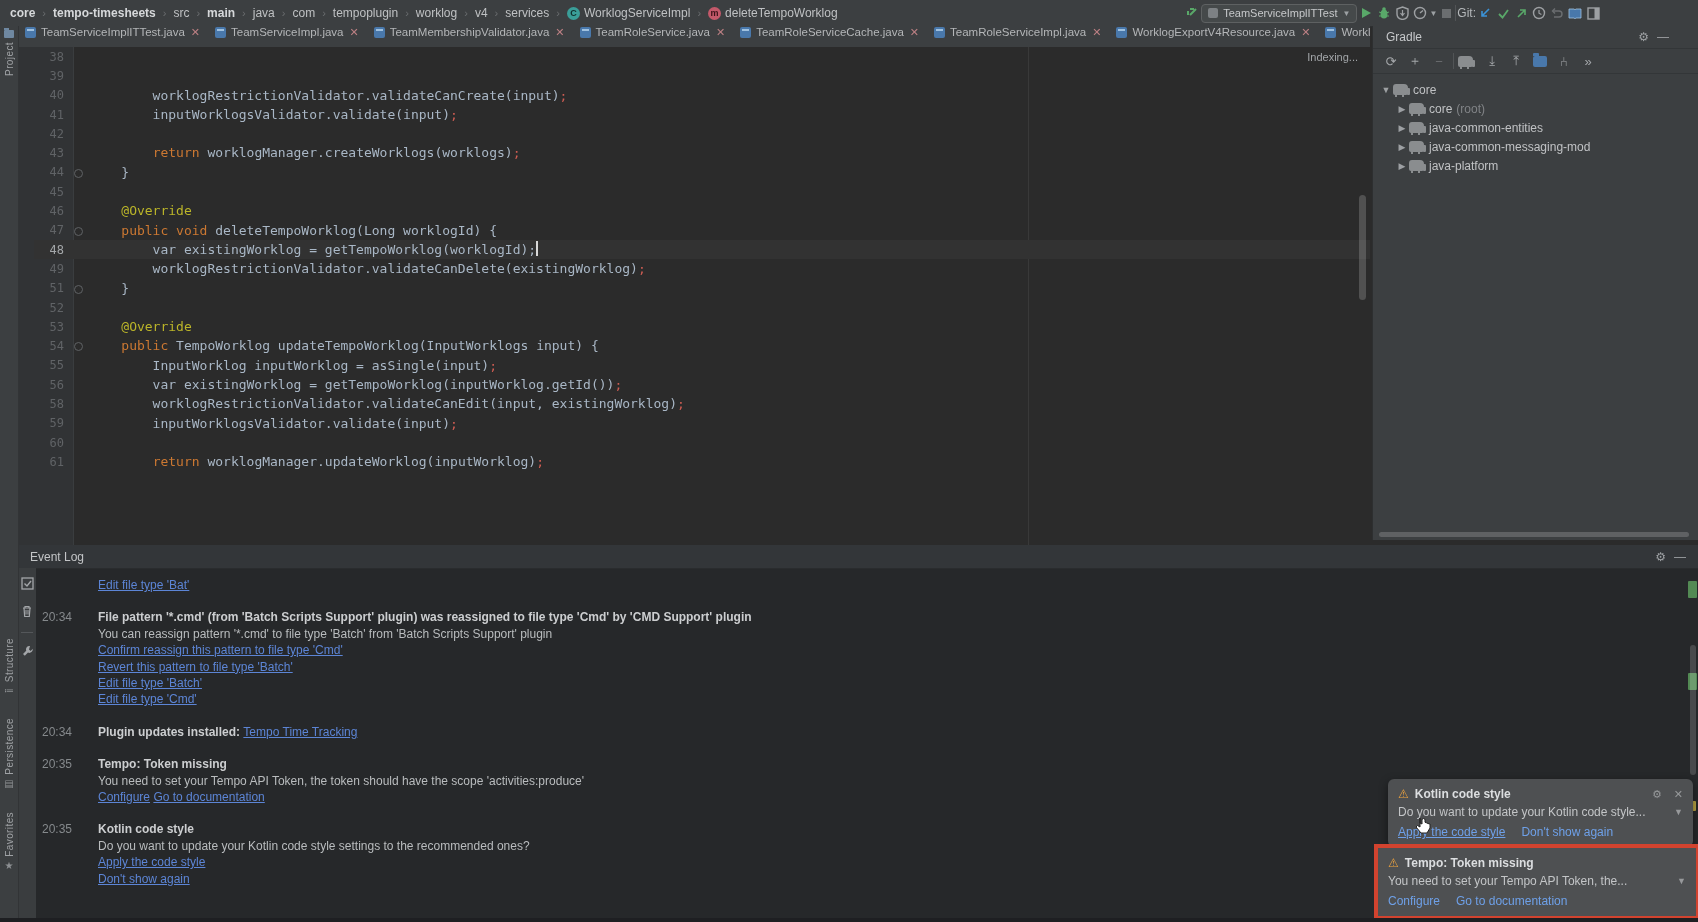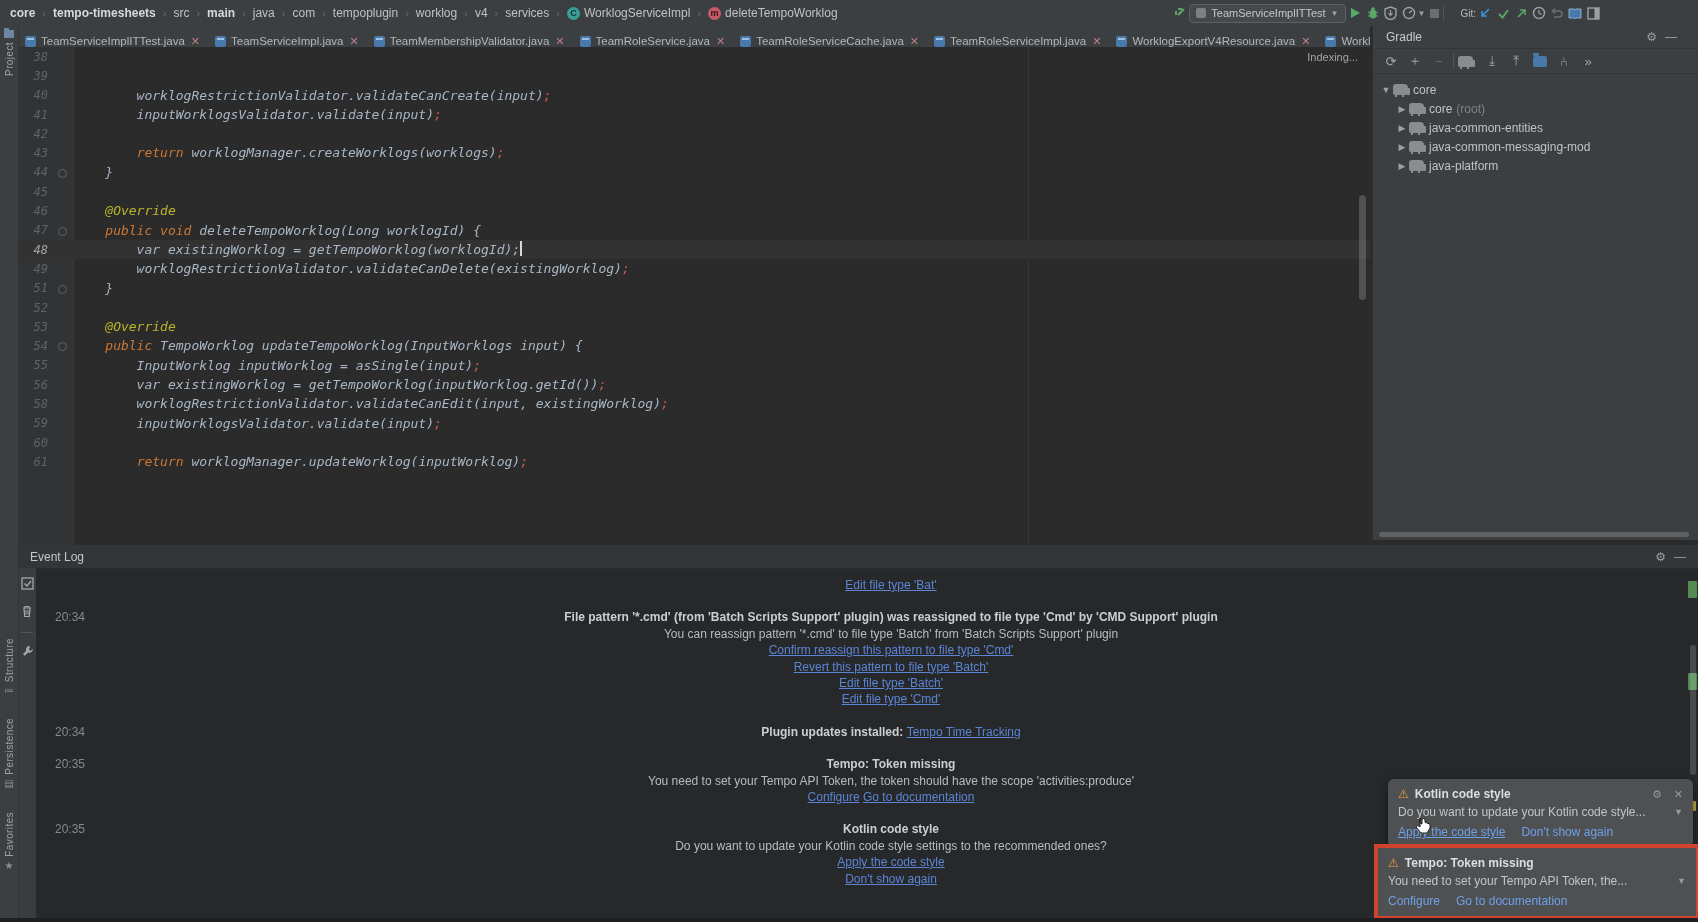--- a/index.html
+++ b/index.html
@@ -17,49 +17,49 @@
             align-items:center;justify-content:center;font-size:9px;font-weight:bold;color:#0f2a2a;}
   .crumb-ic.cls{background:#3a9e98;color:#10302e;}
   .crumb-ic.mth{background:#c4596a;color:#3a1218;}
   #top-actions{margin-left:auto;display:flex;align-items:center;padding-right:96px;height:26px;}
   .tb-ic{width:18px;height:18px;display:flex;align-items:center;justify-content:center;}
   .tb-ic svg{display:block;}
   #run-config{display:flex;align-items:center;gap:5px;background:#45494a;border:1px solid #5e6162;
               border-radius:4px;height:17px;padding:0 6px;font-size:11px;color:#c6c8ca;}
   #run-config .cfg-ic{width:10px;height:10px;background:#7d8184;border-radius:2px;}
   .dd-arrow{color:#9da1a4;font-size:8px;}
-  .git-label{font-size:10px;color:#b6b9bb;margin-left:16px;}
+  .git-label{font-size:12px;color:#b6b9bb;margin-left:1px;}
   .tb-div{width:1px;height:16px;background:#515456;}
   
   #tab-bar{position:absolute;left:18px;top:26px;width:1352px;height:21px;background:#3c3f41;
-           display:flex;align-items:flex-end;border-bottom:2px solid #bef264;overflow:hidden;}
+           display:flex;align-items:flex-start;border-bottom:2px solid #bef264;overflow:hidden;}
   .tab{display:flex;align-items:center;gap:5px;padding:0 8px 0 7px;font-size:11.5px;color:#b4b6b8;
        position:relative;white-space:nowrap;}
   .tab .file-ic{width:11px;height:11px;border-radius:2px;background:#4978ab;position:relative;flex:none;}
   .tab .file-ic:after{content:"";position:absolute;left:2px;top:2px;right:2px;height:2px;background:#9fc1e0;}
   .tab .tab-x{color:#bd8084;font-size:11px;line-height:1;margin-left:1px;}
   
   #editor{position:absolute;left:18px;top:47px;width:1352px;height:498px;background:#2b2b2b;overflow:hidden;}
   #gutter-bg{position:absolute;left:0;top:0;width:55px;height:100%;background:#313335;border-right:1px solid #3a3d3f;}
   #margin-guide{position:absolute;left:1010px;top:0;width:1px;height:100%;background:rgba(255,255,255,0.07);}
-  #code-lines{position:absolute;left:0;top:0;right:0;font-style:italic;}
+  #code-lines{position:absolute;left:16px;top:0;right:0;}
   .cl{position:relative;height:19.3px;display:flex;align-items:center;}
   .cl.cur{background:#323232;}
   .ln{width:30px;text-align:right;font-family:"DejaVu Sans Mono",monospace;font-size:12px;color:#606366;flex:none;}
   .cl.cur .ln{color:#a4a7a9;}
   .fold-dot{position:absolute;left:40px;top:6px;width:7px;height:7px;border:1px solid #5f6265;border-radius:50%;}
   .ct{margin:0 0 0 26px;font-family:"DejaVu Sans Mono",monospace;font-size:13px;line-height:19.3px;
       white-space:pre;color:#a9b7c6;}
   .ct .k{color:#cc7832;} .ct .a{color:#bbb529;margin-top:8px;} .ct .s{color:#cf5d53;}
   .caret{display:inline-block;width:1.5px;height:15px;background:#d8d8d8;vertical-align:-2px;}
   #indexing{position:absolute;right:12px;top:4px;font-size:11px;color:#a2a5a8;}
   #ed-scroll{position:absolute;right:4px;top:148px;width:7px;height:105px;background:rgba(255,255,255,0.18);border-radius:4px;}
   
   #gradle{position:absolute;left:1372px;top:26px;width:326px;height:514px;background:#3c3f41;border-left:1px solid #2d2f30;}
-  #gradle-head{height:22px;display:flex;align-items:center;padding:0 18px 0 13px;font-size:12px;color:#c7c9cb;border-bottom:1px solid #333638;}
+  #gradle-head{height:22px;display:flex;align-items:center;padding:0 26px 0 13px;font-size:12px;color:#c7c9cb;border-bottom:1px solid #333638;}
   #gradle-head .spacer{flex:1;}
   .small-ic{color:#9da0a3;font-size:12px;line-height:1;padding:0 4px;}
   #gradle-tools{height:24px;display:flex;align-items:center;gap:4px;padding-left:8px;border-bottom:1px solid #333638;color:#a3a6a9;font-size:13px;}
   #gradle-tools .gt{width:20px;text-align:center;}
   #gradle-tools .dim{color:#6b6e70;}
   #gradle-tools .folder-blue{width:14px;height:11px;background:#4978ab;border-radius:2px;position:relative;margin:0 3px;}
   #gradle-tools .folder-blue:before{content:"";position:absolute;top:-3px;left:0;width:6px;height:3px;background:#4978ab;border-radius:1px 1px 0 0;}
   #gradle-tree{padding-top:6px;font-size:12px;color:#c0c2c4;}
   .g-row{height:19px;display:flex;align-items:center;white-space:nowrap;overflow:hidden;}
   .g-chev{width:14px;text-align:center;color:#9da0a3;font-size:9px;flex:none;}
@@ -70,21 +70,21 @@
   #gradle-hscroll{position:absolute;left:6px;bottom:3px;width:310px;height:5px;background:rgba(255,255,255,0.18);border-radius:3px;}
   
   #event-log{position:absolute;left:18px;top:545px;width:1680px;height:377px;background:#26282a;}
   #el-head{height:23px;background:#333639;display:flex;align-items:center;padding:0 8px 0 12px;font-size:12px;color:#c3c5c7;border-bottom:1px solid #2a2c2e;}
   #el-head .spacer{flex:1;}
   #el-strip{position:absolute;left:0;top:23px;width:18px;bottom:0;background:#3a3d3f;display:flex;flex-direction:column;align-items:center;padding-top:8px;gap:10px;}
   #el-strip .strip-div{width:12px;height:1px;background:#54575a;}
   #el-content{position:absolute;left:18px;top:23px;right:14px;bottom:0;padding:2px 0 0 6px;font-size:12px;overflow:hidden;}
   #clipped-row{height:7px;overflow:hidden;margin-left:56px;}
   #clipped-row .frag{display:inline-block;width:150px;height:12px;border-bottom:1px solid #5c85d6;background:linear-gradient(#26282a 55%,#41506b 55%);}
-  .log-row{display:flex;line-height:16.4px;text-align:center;}
+  .log-row{display:flex;line-height:16.4px;}
   .log-time{width:56px;color:#85898c;flex:none;}
   .log-parts{flex:1;}
   .lp-bold{font-weight:bold;color:#ccced0;}
   .lp-plain{color:#b9bcbe;}
   .lp-link{color:#5c85d6;text-decoration:underline;}
   .log-spacer{height:16px;}
   
   .mark{position:absolute;border-radius:1px;}
   #el-vthumb{position:absolute;right:2px;top:100px;width:6px;height:130px;background:rgba(255,255,255,0.16);border-radius:3px;}
   

